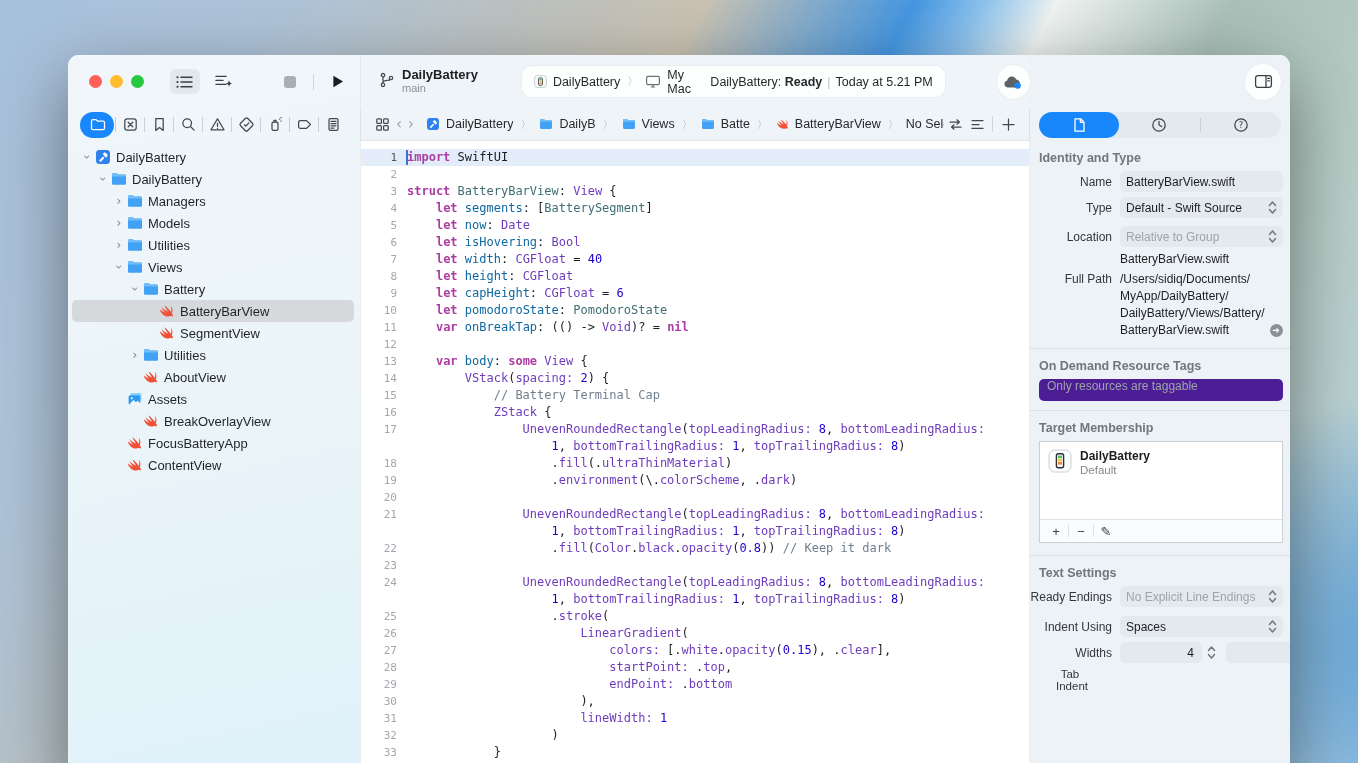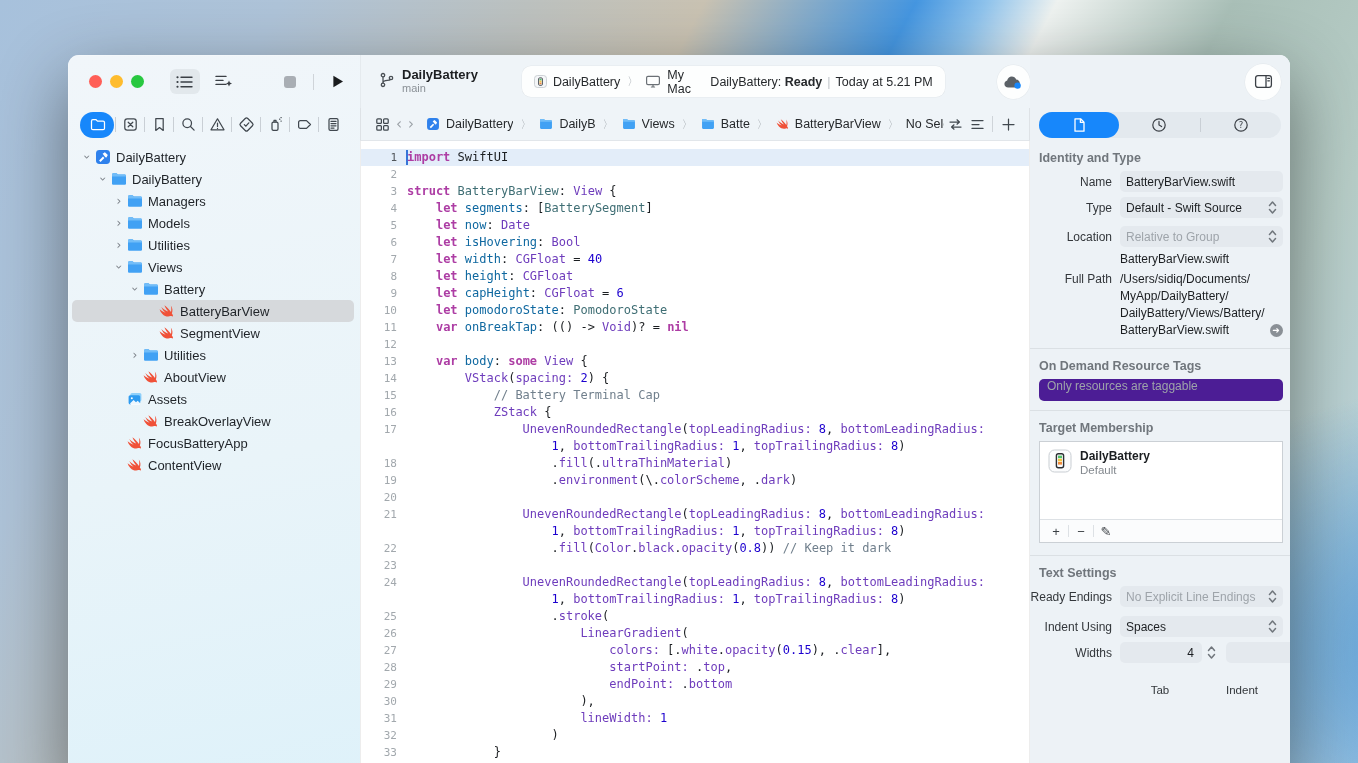--- a/index.html
+++ b/index.html
@@ -104,21 +104,21 @@
   .target-row{display:flex;align-items:center;gap:8px;padding:7px 8px;flex:1;align-items:flex-start;}
   .target-row .nm{font-weight:bold;font-size:12px;color:#1b1e21;line-height:14px;}
   .target-row .dt{font-size:11.5px;color:#83888e;line-height:14px;}
   .target-bar{height:22px;border-top:1px solid #dde1e5;background:#fbfcfd;display:flex;align-items:center;padding:0 6px;gap:2px;}
   .tb-sym{width:20px;text-align:center;color:#3a3f44;font-size:13px;}
   .tb-sep{width:1px;height:12px;background:#dde1e5;}
   .stepper{margin-left:5px;flex:none;display:flex;}
   .widths-row{display:flex;margin:0 7px 0 0;align-items:center;}
   .wfield{width:66px;height:21px;background:#e4e9ee;border-radius:5px;display:flex;align-items:center;
     justify-content:flex-end;padding:0 8px;color:#1b1e21;}
-  .wcaption{display:flex;margin-top:21px;font-size:11.5px;color:#33373b;}
+  .wcaption{display:flex;margin-top:5px;font-size:11.5px;color:#33373b;flex-direction:column;}
 </style>
 </head>
 <body>
 
 <div class="window">
 
   <div class="tb tb-left">
     <div class="lights">
       <div class="light l-red"></div>
       <div class="light l-yellow"></div>

